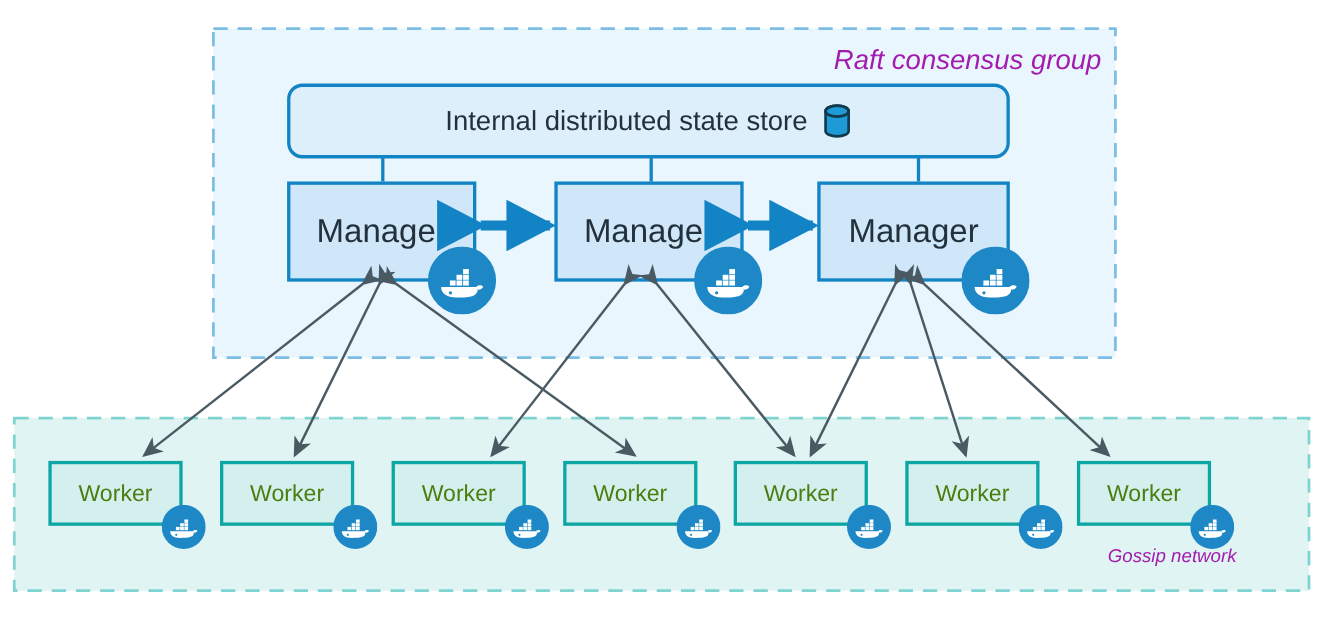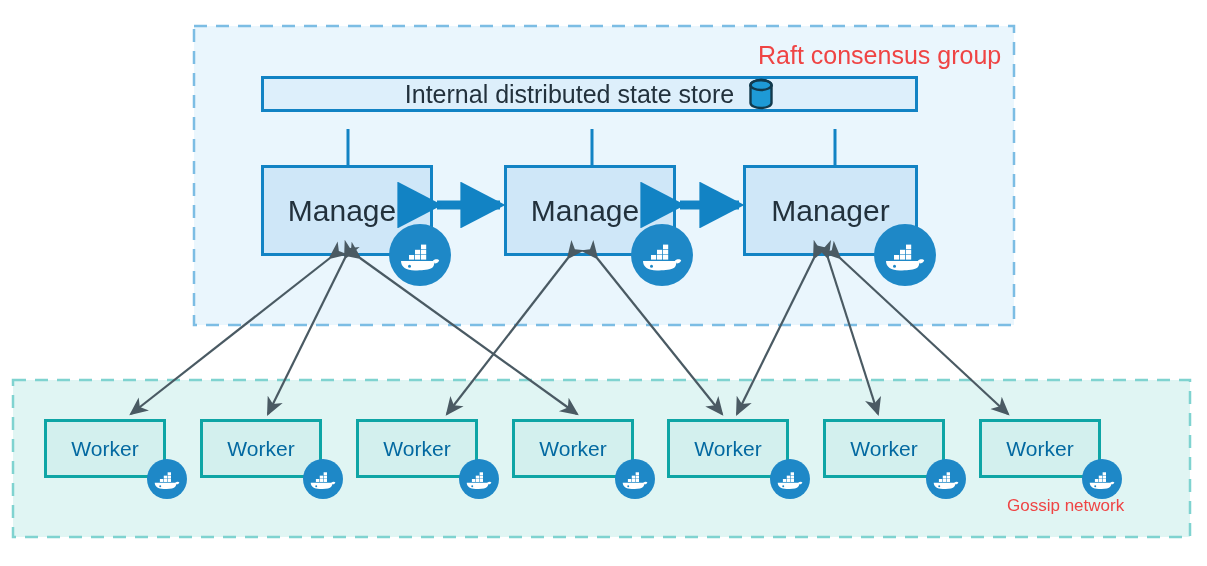--- a/index.html
+++ b/index.html
@@ -14,23 +14,23 @@
         display:flex;align-items:center;justify-content:center;}
 
   .store-box{background:#ddeffb;border:3px solid #1283c4;}
   .store-inner{display:flex;align-items:center;gap:14px;}
   .store-label{font-size:25px;color:#22313c;white-space:nowrap;}
 
   .manager-box{background:#cfe7f8;border:3px solid #1283c4;}
   .manager-label{font-size:30px;color:#22313c;white-space:nowrap;}
 
   .worker-box{background:#d3f0ee;border:3px solid #0ea5a5;}
-  .worker-label{font-size:21px;color:#0369a1;white-space:nowrap;}
-
-  .region-label{position:absolute;z-index:4;color:#ef4444;white-space:nowrap;}
+  .worker-label{font-size:21px;color:#4d7c0f;white-space:nowrap;}
+
+  .region-label{position:absolute;z-index:4;color:#a21caf;white-space:nowrap;font-style:italic;}
   #raft-label{font-size:25px;}
   #gossip-label{font-size:17px;}
 
   .whale{position:absolute;z-index:5;}
 </style>
 </head>
 <body>
 
 <div id="stage">
 
@@ -38,21 +38,21 @@
     <rect id="raft-region" x="194" y="26" width="820" height="299" fill="#eaf6fd" stroke="#7cbde4" stroke-width="2.5" stroke-dasharray="13 9"></rect>
     <rect id="gossip-region" x="13" y="380" width="1177" height="157" fill="#e0f5f3" stroke="#7fd3d0" stroke-width="2.5" stroke-dasharray="13 9"></rect>
 
     <g id="store-connectors" stroke="#1283c4" stroke-width="3">
       <line x1="348" y1="129" x2="348" y2="167"></line>
       <line x1="592" y1="129" x2="592" y2="167"></line>
       <line x1="835" y1="129" x2="835" y2="167"></line>
     </g>
   </svg>
 
-  <div class="node store-box" style="left:261px;top:76px;width:657px;height:36px;">
+  <div class="node store-box" style="left:261px;top:76px;width:657px;height:68px;border-radius:14px;">
     <div class="store-inner">
       <span class="store-label">Internal distributed state store</span>
       <svg width="26" height="32" viewBox="0 0 26 32">
         <ellipse cx="13" cy="7" rx="10.5" ry="5" fill="#1e9ad6" stroke="#123a4d" stroke-width="2.4"></ellipse>
         <path d="M2.5 7 L2.5 25 A10.5 5 0 0 0 23.5 25 L23.5 7" fill="#1e9ad6" stroke="#123a4d" stroke-width="2.4" stroke-linejoin="round"></path>
         <ellipse cx="13" cy="7" rx="10.5" ry="5" fill="none" stroke="#123a4d" stroke-width="2.4"></ellipse>
       </svg>
     </div>
   </div>
 

